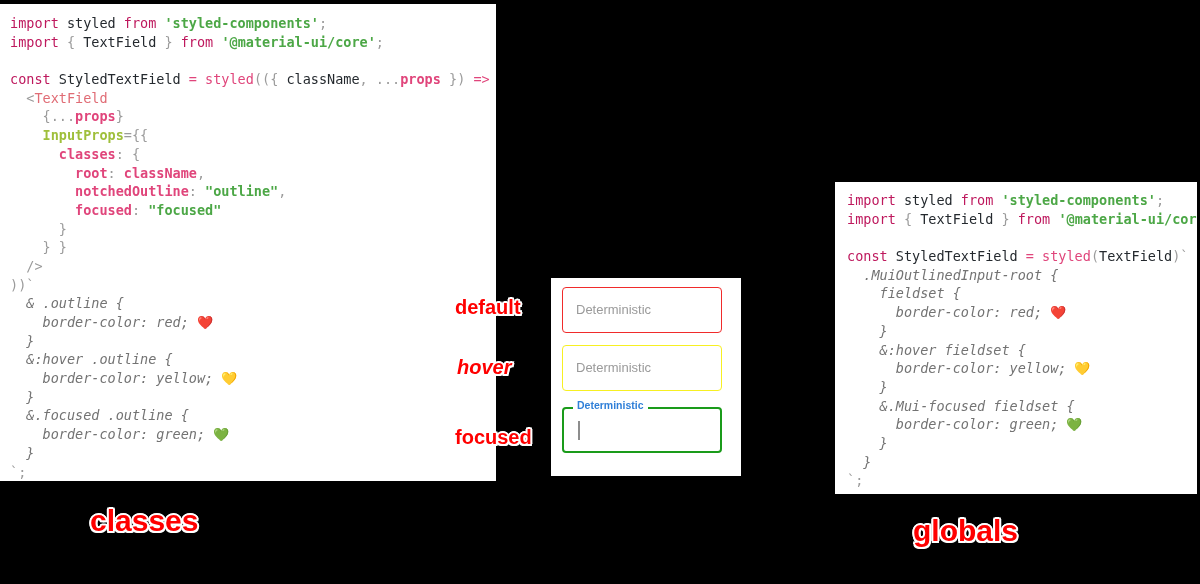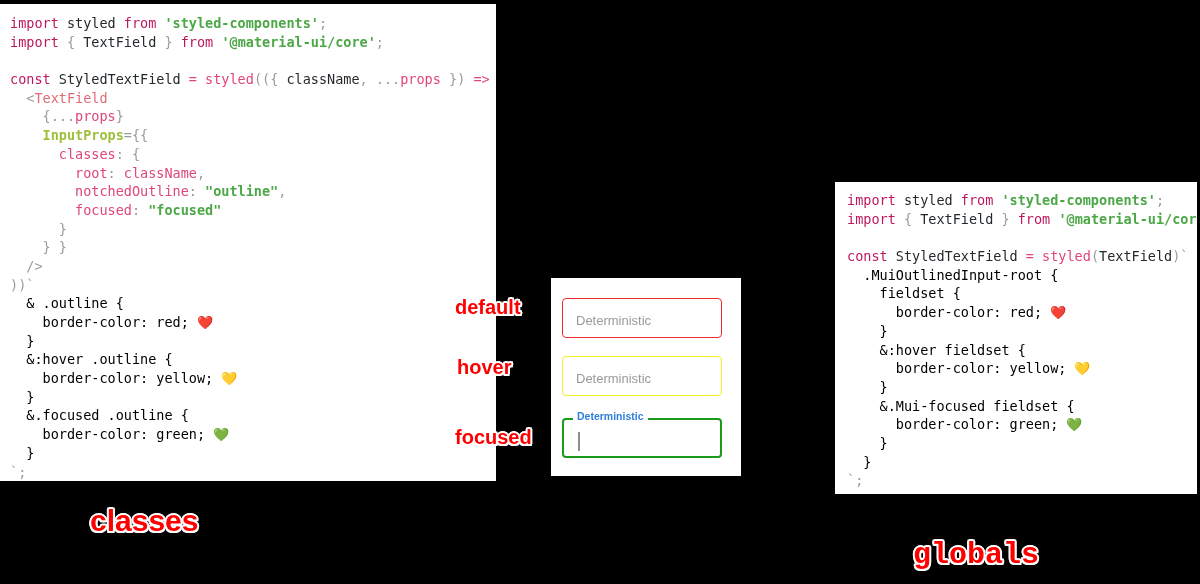--- a/index.html
+++ b/index.html
@@ -27,24 +27,24 @@
     white-space: pre;
     overflow: hidden;
   }
   .code-panel .code-line { height: 18.7px; }
 
   
   .k  { color: #be185d; }   
   .id { color: #24292e; }   
   .st { color: #4ca746; font-weight: bold; }   
   .fn { color: #e0457b; }   
-  .pr { color: #e0457b; }   
+  .pr { color: #e0457b; font-weight: bold; }   
   .tg { color: #e06c75; }   
   .at { color: #9fbf3b; font-weight: bold; }   
-  .sel{ color: #000000; }   
+  .sel{ color: #737373; font-style: italic; }   
   .gy { color: #9b9b9b; }   
 
   
   #panel-classes {
     left: -4px;
     top: 4px;
     width: 500px;
     height: 477px;
     padding: 10px 0 0 14px;
   }
@@ -64,28 +64,27 @@
     left: 551px;
     top: 278px;
     width: 190px;
     height: 198px;
     background: #ffffff;
   }
   .tf {
     position: absolute;
     left: 11px;
     width: 160px;
-    height: 40px;
+    height: 46px;
     box-sizing: border-box;
     border-radius: 4px;
     background: #ffffff;
     font-family: "Liberation Sans", sans-serif;
     font-size: 13px;
     color: #9a9a9a;
-    margin-top: 11px;
   }
   .tf .tf-text {
     position: absolute;
     left: 13px;
     top: 14px;
     white-space: nowrap;
   }
   #tf-default { top: 9px;  border: 1.6px solid #f02b2b; }
   #tf-hover   { top: 67px; border: 1.8px solid #f7f022; }
   #tf-focused { top: 129px; border: 2px solid #1a9b1a; }
@@ -124,21 +123,21 @@
     -webkit-text-stroke: 3px #ffffff;
     paint-order: stroke fill;
     text-shadow:
        2px 0 0 #fff, -2px 0 0 #fff, 0 2px 0 #fff, 0 -2px 0 #fff,
        1.5px 1.5px 0 #fff, -1.5px 1.5px 0 #fff, 1.5px -1.5px 0 #fff, -1.5px -1.5px 0 #fff;
   }
   #anno-default { left: 455px; top: 296px; font-size: 20px; }
   #anno-hover   { left: 457px; top: 356px; font-size: 20px; }
   #anno-focused { left: 455px; top: 426px; font-size: 20px; }
   #anno-classes { left: 90px;  top: 504px; font-size: 30px; }
-  #anno-globals { left: 913px; top: 538px; font-size: 30px; font-family: Liberation Mono, monospace; }
+  #anno-globals { left: 913px; top: 514px; font-size: 30px; }
   .emoji { font-family: "DejaVu Sans", sans-serif; font-size: 13px; }
 </style>
 </head>
 <body style="background: rgb(0, 0, 0);">
 
 <div class="code-panel" id="panel-classes"><div class="code-line"><span class="k">import </span><span class="id">styled</span><span class="k"> from </span><span class="st">'styled-components'</span><span class="gy">;</span></div><div class="code-line"><span class="k">import </span><span class="gy">{</span><span class="id"> TextField </span><span class="gy">}</span><span class="k"> from </span><span class="st">'@material-ui/core'</span><span class="gy">;</span></div><div class="code-line">&nbsp;</div><div class="code-line"><span class="k">const </span><span class="id">StyledTextField</span><span class="fn"> = </span><span class="fn">styled</span><span class="gy">((</span><span class="gy">{ </span><span class="id">className</span><span class="gy">, </span><span class="gy">...</span><span class="pr">props</span><span class="gy"> }</span><span class="gy">) </span><span class="fn">=&gt;</span><span class="gy"> (</span></div><div class="code-line"><span class="gy">  &lt;</span><span class="tg">TextField</span></div><div class="code-line"><span class="gy">    {</span><span class="gy">...</span><span class="pr">props</span><span class="gy">}</span></div><div class="code-line"><span class="gy">    </span><span class="at">InputProps</span><span class="gy">=</span><span class="gy">{{</span></div><div class="code-line"><span class="gy">      </span><span class="pr">classes</span><span class="gy">: </span><span class="gy">{</span></div><div class="code-line"><span class="gy">        </span><span class="pr">root</span><span class="gy">: </span><span class="pr">className</span><span class="gy">,</span></div><div class="code-line"><span class="gy">        </span><span class="pr">notchedOutline</span><span class="gy">: </span><span class="st">"outline"</span><span class="gy">,</span></div><div class="code-line"><span class="gy">        </span><span class="pr">focused</span><span class="gy">: </span><span class="st">"focused"</span></div><div class="code-line"><span class="gy">      }</span></div><div class="code-line"><span class="gy">    } }</span></div><div class="code-line"><span class="gy">  /&gt;</span></div><div class="code-line"><span class="gy">))`</span></div><div class="code-line"><span class="sel">  &amp; .outline {</span></div><div class="code-line"><span class="sel">    border-color: red; </span><span class="emoji">❤️</span></div><div class="code-line"><span class="sel">  }</span></div><div class="code-line"><span class="sel">  &amp;:hover .outline {</span></div><div class="code-line"><span class="sel">    border-color: yellow; </span><span class="emoji">💛</span></div><div class="code-line"><span class="sel">  }</span></div><div class="code-line"><span class="sel">  &amp;.focused .outline {</span></div><div class="code-line"><span class="sel">    border-color: green; </span><span class="emoji">💚</span></div><div class="code-line"><span class="sel">  }</span></div><div class="code-line"><span class="gy">`;</span></div></div>
 
 <div class="code-panel" id="panel-globals"><div class="code-line"><span class="k">import </span><span class="id">styled</span><span class="k"> from </span><span class="st">'styled-components'</span><span class="gy">;</span></div><div class="code-line"><span class="k">import </span><span class="gy">{</span><span class="id"> TextField </span><span class="gy">}</span><span class="k"> from </span><span class="st">'@material-ui/core'</span></div><div class="code-line">&nbsp;</div><div class="code-line"><span class="k">const </span><span class="id">StyledTextField</span><span class="fn"> = </span><span class="fn">styled</span><span class="gy">(</span><span class="id">TextField</span><span class="gy">)`</span></div><div class="code-line"><span class="sel">  .MuiOutlinedInput-root {</span></div><div class="code-line"><span class="sel">    fieldset {</span></div><div class="code-line"><span class="sel">      border-color: red; </span><span class="emoji">❤️</span></div><div class="code-line"><span class="sel">    }</span></div><div class="code-line"><span class="sel">    &amp;:hover fieldset {</span></div><div class="code-line"><span class="sel">      border-color: yellow; </span><span class="emoji">💛</span></div><div class="code-line"><span class="sel">    }</span></div><div class="code-line"><span class="sel">    &amp;.Mui-focused fieldset {</span></div><div class="code-line"><span class="sel">      border-color: green; </span><span class="emoji">💚</span></div><div class="code-line"><span class="sel">    }</span></div><div class="code-line"><span class="sel">  }</span></div><div class="code-line"><span class="gy">`;</span></div></div>
 
 <div id="panel-demo">
@@ -152,16 +151,16 @@
   </div>
 
   <div class="tf" id="tf-focused" style="border-color: rgb(26, 155, 26);">
     <span class="notch" style="color: rgb(47, 127, 216);">Deterministic</span>
     <span class="caret"></span>
   </div>
 
 </div>
 
 <div class="anno" id="anno-default" style="color: rgb(255, 0, 0);">default</div>
-<div class="anno" id="anno-hover" style="color: rgb(255, 0, 0);">hover</div>
+<div class="anno" id="anno-hover" style="color: rgb(255, 0, 0); font-style: italic;">hover</div>
 <div class="anno" id="anno-focused" style="color: rgb(255, 0, 0);">focused</div>
 <div class="anno" id="anno-classes" style="color: rgb(255, 0, 0);">classes</div>
 <div class="anno" id="anno-globals" style="color: rgb(255, 0, 0);">globals</div>
 
 </body></html>

